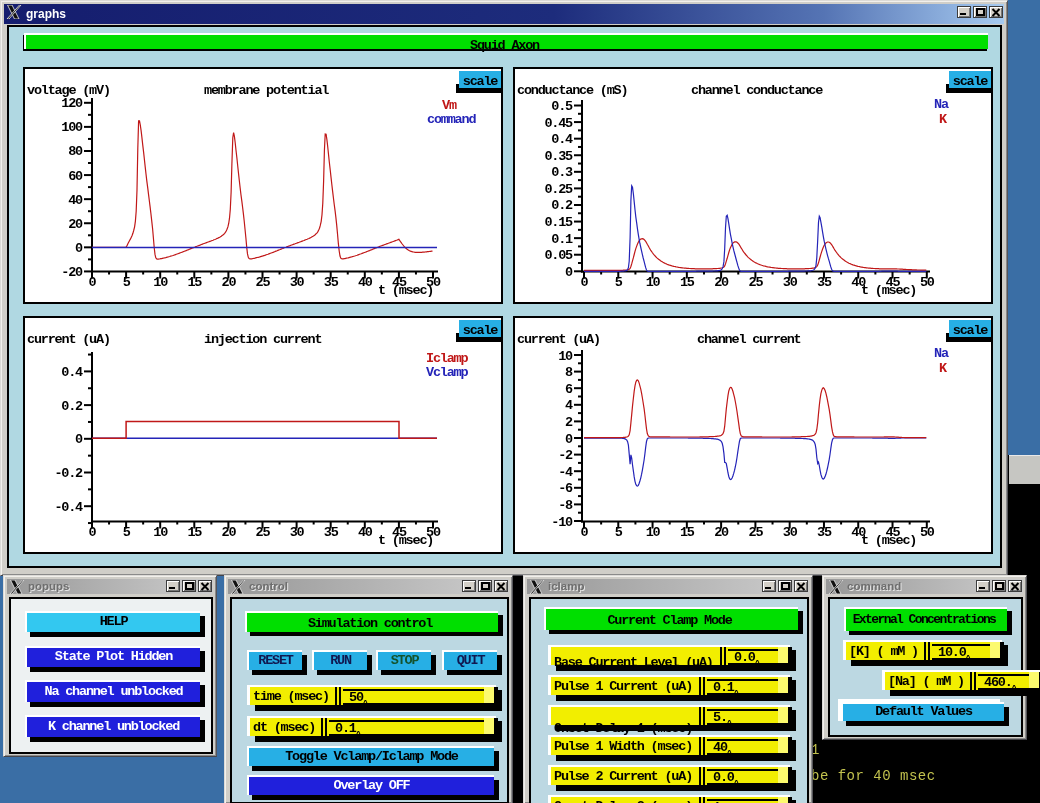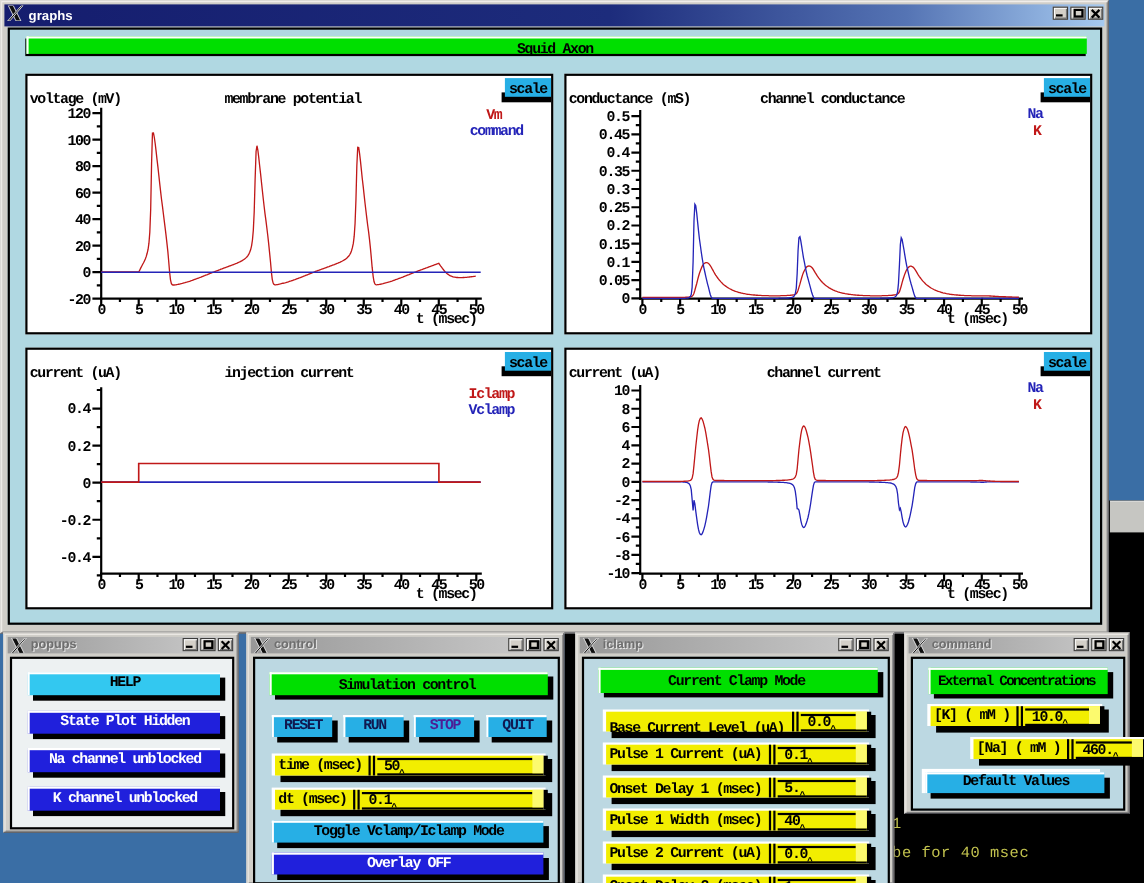--- a/index.html
+++ b/index.html
@@ -365,21 +365,21 @@
             <path d="M1.5 1 L8.5 8 M8.5 1 L1.5 8" stroke="#000" stroke-width="2"></path>
           </svg>
         </div>
       </div>
     </div>
     <div class="content" style="left:5px;top:21px;width:279px;height:207px;background:#BCD8E2"></div>
   </div>
 <div class="gban" style="left:245px;top:611px;width:253px;height:21px;line-height:21px">Simulation control</div>
 <div class="gbtn cy" style="left:247px;top:650px;width:55px;height:20px;line-height:17px;color:#101850">RESET</div>
 <div class="gbtn cy" style="left:312px;top:650px;width:55px;height:20px;line-height:17px;color:#101850">RUN</div>
-<div class="gbtn cy" style="left:376px;top:650px;width:55px;height:20px;line-height:17px;color:#4c1d95">STOP</div>
+<div class="gbtn cy" style="left:376px;top:650px;width:55px;height:20px;line-height:17px;color:#14532d">STOP</div>
 <div class="gbtn cy" style="left:442px;top:650px;width:55px;height:20px;line-height:17px;color:#101850">QUIT</div>
 <div style="position:absolute;left:247px;top:685px;width:257px;height:28px">
     <div style="position:absolute;left:8px;top:5px;width:247px;height:21px;background:#000"></div>
     <div style="position:absolute;left:0;top:0;width:249px;height:20px;background:#fff"></div>
     <div style="position:absolute;left:3px;top:2px;width:244px;height:18px;background:#F2EE00"></div>
     <div style="position:absolute;left:247px;top:2px;width:4px;height:18px;background:#000"></div>
     <div style="position:absolute;left:88px;top:2px;width:2px;height:18px;background:#000"></div>
     <div style="position:absolute;left:92px;top:2px;width:2px;height:18px;background:#000"></div>
     <div style="position:absolute;left:96px;top:4px;width:141px;height:2px;background:#000"></div>
     <div style="position:absolute;left:96px;top:18px;width:151px;height:2px;background:#000"></div>
@@ -455,21 +455,21 @@
 <div style="position:absolute;left:548px;top:705px;width:250px;height:28px">
     <div style="position:absolute;left:8px;top:5px;width:240px;height:21px;background:#000"></div>
     <div style="position:absolute;left:0;top:0;width:242px;height:20px;background:#fff"></div>
     <div style="position:absolute;left:3px;top:2px;width:237px;height:18px;background:#F2EE00"></div>
     <div style="position:absolute;left:240px;top:2px;width:4px;height:18px;background:#000"></div>
     <div style="position:absolute;left:151px;top:2px;width:2px;height:18px;background:#000"></div>
     <div style="position:absolute;left:155px;top:2px;width:2px;height:18px;background:#000"></div>
     <div style="position:absolute;left:159px;top:4px;width:71px;height:2px;background:#000"></div>
     <div style="position:absolute;left:159px;top:18px;width:81px;height:2px;background:#000"></div>
     <div style="position:absolute;left:230px;top:2px;width:10px;height:16px;background:#FCFA6E"></div>
-    <div class="dlab" style="left:6px;top:6px">Onset Delay 1 (msec)</div>
+    <div class="dlab" style="left:6px;top:16px">Onset Delay 1 (msec)</div>
     <div class="dlab" style="left:165px;top:5px">5.<span class="caret">^</span></div>
   </div>
 <div style="position:absolute;left:548px;top:735px;width:250px;height:28px">
     <div style="position:absolute;left:8px;top:5px;width:240px;height:21px;background:#000"></div>
     <div style="position:absolute;left:0;top:0;width:242px;height:20px;background:#fff"></div>
     <div style="position:absolute;left:3px;top:2px;width:237px;height:18px;background:#F2EE00"></div>
     <div style="position:absolute;left:240px;top:2px;width:4px;height:18px;background:#000"></div>
     <div style="position:absolute;left:151px;top:2px;width:2px;height:18px;background:#000"></div>
     <div style="position:absolute;left:155px;top:2px;width:2px;height:18px;background:#000"></div>
     <div style="position:absolute;left:159px;top:4px;width:71px;height:2px;background:#000"></div>

